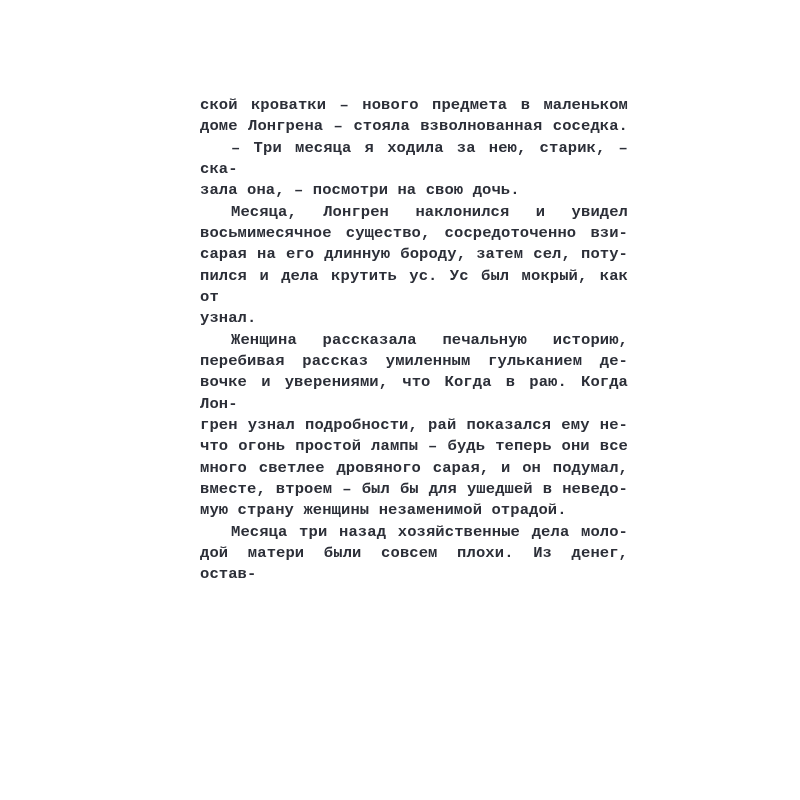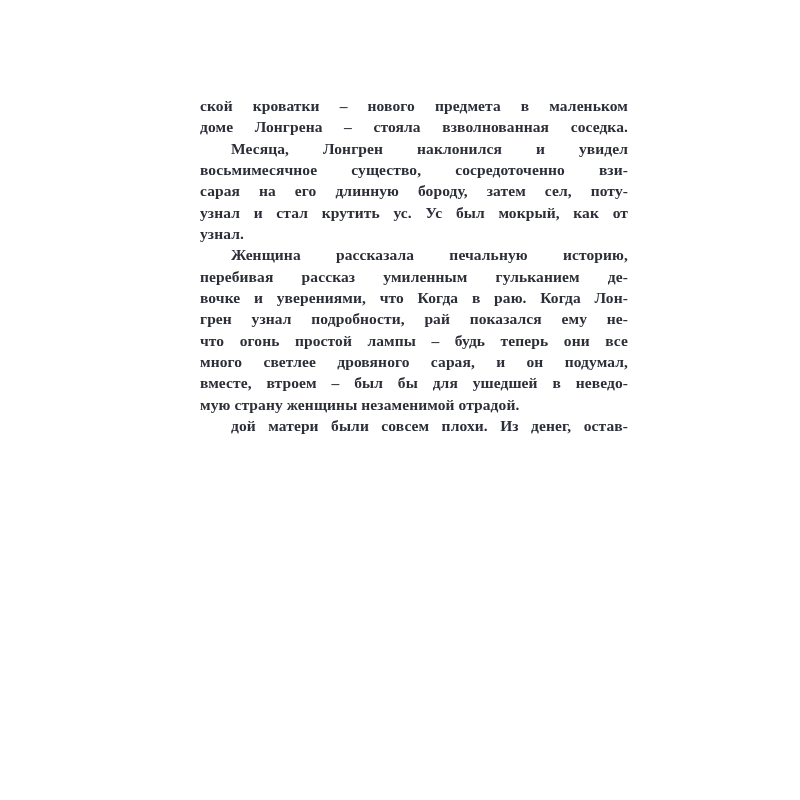--- a/index.html
+++ b/index.html
@@ -6,21 +6,21 @@
     margin: 0;
     padding: 0;
     background: #ffffff;
   }
   .page {
     position: relative;
     width: 800px;
     height: 609px;
     background: #ffffff;
     overflow: hidden;
-    font-family: Liberation Serif, serif;
+    font-family: Liberation Mono, monospace;
   }
   .text-block {
     position: absolute;
     left: 200px;
     top: 95px;
     width: 428px;
     font-size: 15.5px;
     line-height: 21.33px;
     font-weight: 600;
     letter-spacing: 0.1px;
@@ -53,34 +53,39 @@
 </head>
 <body>
 
 <div class="page" style="background: rgb(255, 255, 255);">
   <div class="text-block" style="color: rgb(44, 47, 56);">
       <div class="para">
         <div class="line">ской кроватки – нового предмета в маленьком</div>
         <div class="line">доме Лонгрена – стояла взволнованная соседка.</div>
       </div>
       <div class="para indent">
+        <div class="line">– Три месяца я ходила за нею, старик, – ска-</div>
+        <div class="line last-left">зала она, – посмотри на свою дочь.</div>
+      </div>
+      <div class="para indent">
         <div class="line">Месяца, Лонгрен наклонился и увидел</div>
         <div class="line">восьмимесячное существо, сосредоточенно взи-</div>
         <div class="line">сарая на его длинную бороду, затем сел, поту-</div>
-        <div class="line">узнал и стал крутить ус. Ус был мокрый, как от</div>
+        <div class="line">пился и дела крутить ус. Ус был мокрый, как от</div>
         <div class="line last-left">узнал.</div>
       </div>
       <div class="para indent">
         <div class="line">Женщина рассказала печальную историю,</div>
         <div class="line">перебивая рассказ умиленным гульканием де-</div>
         <div class="line">вочке и уверениями, что Когда в раю. Когда Лон-</div>
         <div class="line">грен узнал подробности, рай показался ему не-</div>
         <div class="line">что огонь простой лампы – будь теперь они все</div>
         <div class="line">много светлее дровяного сарая, и он подумал,</div>
         <div class="line">вместе, втроем – был бы для ушедшей в неведо-</div>
         <div class="line last-left">мую страну женщины незаменимой отрадой.</div>
       </div>
       <div class="para indent">
+        <div class="line">Месяца три назад хозяйственные дела моло-</div>
         <div class="line">дой матери были совсем плохи. Из денег, остав-</div>
       </div>
     </div>
   <div class="page-number" style="color: rgb(44, 47, 56);">8</div>
 </div>
 
 </body></html>

